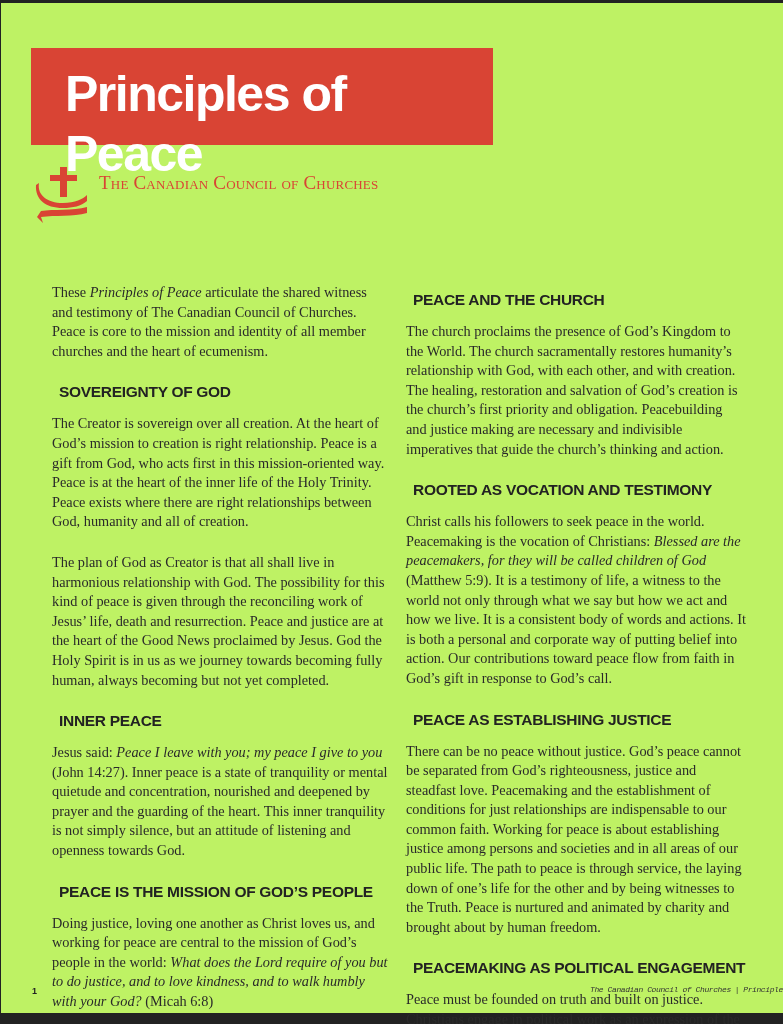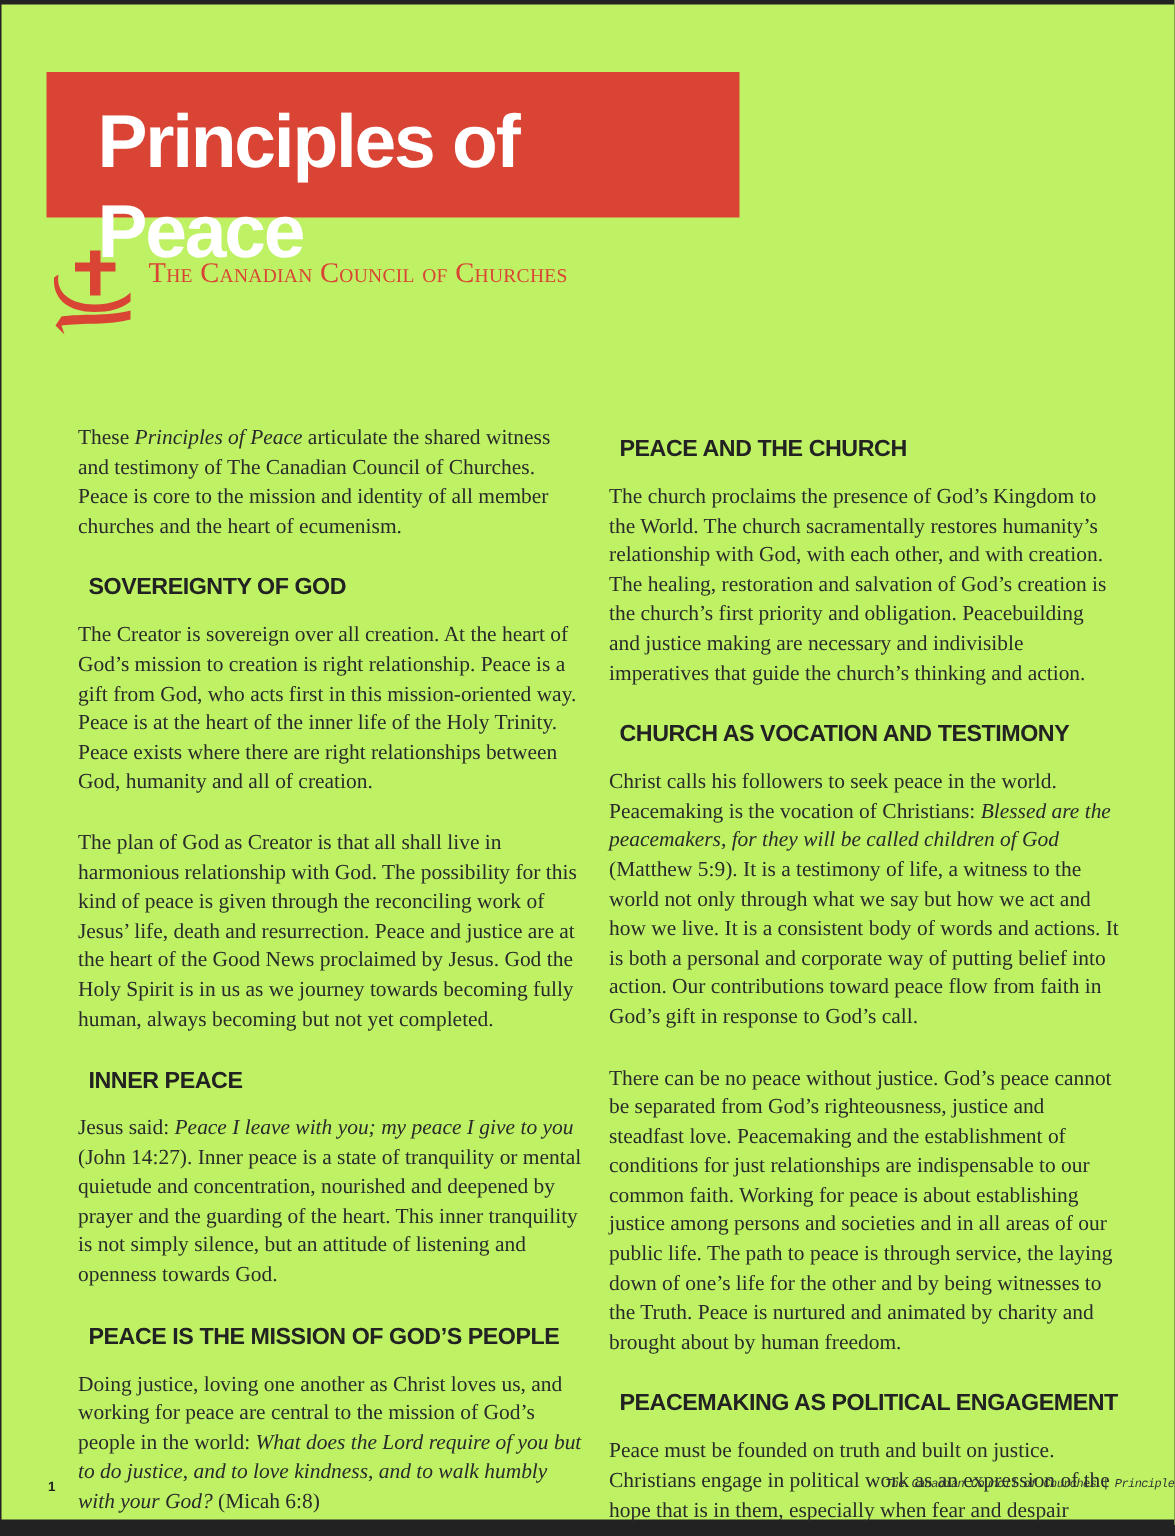--- a/index.html
+++ b/index.html
@@ -64,24 +64,25 @@
       <p><span>Doing justice, loving one another as Christ loves us, and working for peace are central to the mission of God’s people in the world: </span><em>What does the Lord require of you but to do justice, and to love kindness, and to walk humbly with your God?</em><span> (Micah 6:8)</span></p>
     </div>
   </div>
 
   <div class="col right">
     <div class="sec">
       <h2>PEACE AND THE CHURCH</h2>
       <p>The church proclaims the presence of God’s Kingdom to the World. The church sacramentally restores humanity’s relationship with God, with each other, and with creation. The healing, restoration and salvation of God’s creation is the church’s first priority and obligation. Peacebuilding and justice making are necessary and indivisible imperatives that guide the church’s thinking and action.</p>
     </div>
     <div class="sec">
-      <h2>CHURCH AS VOCATION AND TESTIMONY</h2>
+      <h2>ROOTED AS VOCATION AND TESTIMONY</h2>
       <p><span>Christ calls his followers to seek peace in the world. Peacemaking is the vocation of Christians: </span><em>Blessed are the peacemakers, for they will be called children of God</em><span> (Matthew 5:9). It is a testimony of life, a witness to the world not only through what we say but how we act and how we live. It is a consistent body of words and actions. It is both a personal and corporate way of putting belief into action. Our contributions toward peace flow from faith in God’s gift in response to God’s call.</span></p>
     </div>
     <div class="sec">
+      <h2>PEACE AS ESTABLISHING JUSTICE</h2>
       <p>There can be no peace without justice. God’s peace cannot be separated from God’s righteousness, justice and steadfast love. Peacemaking and the establishment of conditions for just relationships are indispensable to our common faith. Working for peace is about establishing justice among persons and societies and in all areas of our public life. The path to peace is through service, the laying down of one’s life for the other and by being witnesses to the Truth. Peace is nurtured and animated by charity and brought about by human freedom.</p>
     </div>
     <div class="sec">
       <h2>PEACEMAKING AS POLITICAL ENGAGEMENT</h2>
       <p>Peace must be founded on truth and built on justice. Christians engage in political work as an expression of the hope that is in them, especially when fear and despair</p>
     </div>
   </div>
 
   <div class="footer-num">1</div>
   <div class="footer-right">

